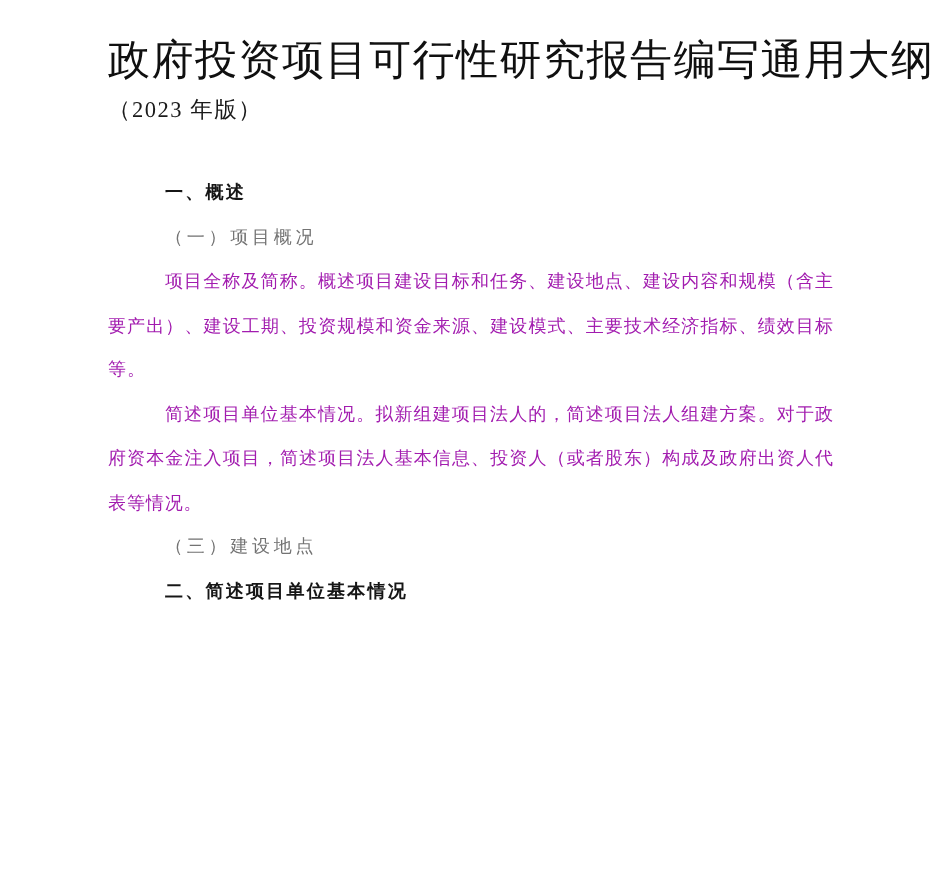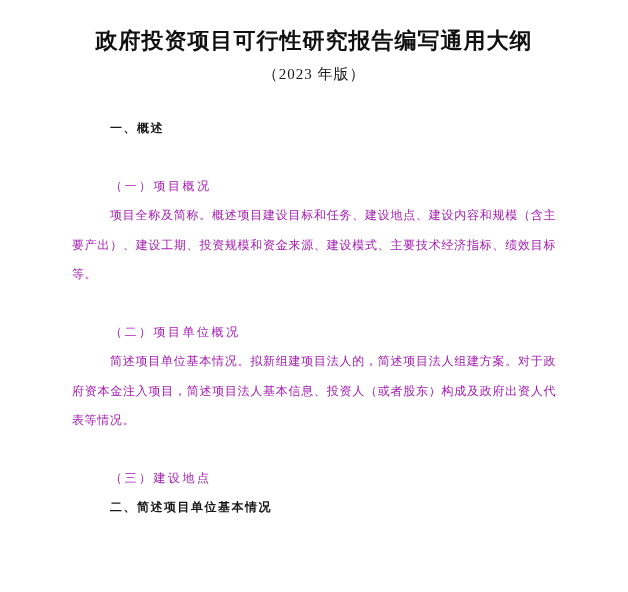--- a/index.html
+++ b/index.html
@@ -17,53 +17,51 @@
     width: 628px;
     height: 592px;
     background: #ffffff;
     box-sizing: border-box;
     padding: 26px 72px 0 72px;
     font-family: "Liberation Serif", "DejaVu Serif", serif;
     color: #1e1e1e;
   }
   .doc-title {
     margin: 0;
-    font-size: 22px;
-    font-weight: bold;
+    font-size: 28px;
+    font-weight: normal;
     line-height: 30px;
     text-align: center;
     letter-spacing: 1px;
     color: #101010;
     white-space: nowrap;
   }
   .doc-subtitle {
     margin: 8px 0 0 0;
     font-size: 15px;
     line-height: 20px;
-    text-align: center;
     letter-spacing: 1px;
     color: #1a1a1a;
   }
   .doc-body {
     margin-top: 30px;
     font-size: 12px;
     line-height: 29.5px;
   }
   .sec-heading {
     font-family: "Liberation Sans", "DejaVu Sans", sans-serif;
     font-weight: bold;
     color: #161616;
     padding-left: 38px;
     letter-spacing: 1.5px;
   }
   .sub-heading {
     padding-left: 38px;
     letter-spacing: 2.5px;
-    color: #a21caf;
-    margin-top: 28px;
+    color: #737373;
   }
   .para {
     margin: 0;
     text-indent: 38px;
     text-align: justify;
     letter-spacing: 0.6px;
     color: #a21caf;
   }
 </style>
 </head>
@@ -75,21 +73,20 @@
 
   <div class="doc-subtitle">（2023 年版）</div>
 
   <div class="doc-body">
 
     <div class="sec-heading">一、概述</div>
 
     <div class="sub-heading">（一）项目概况</div>
     <p class="para">项目全称及简称。概述项目建设目标和任务、建设地点、建设内容和规模（含主要产出）、建设工期、投资规模和资金来源、建设模式、主要技术经济指标、绩效目标等。</p>
 
-    <div class="sub-heading">（二）项目单位概况</div>
     <p class="para">简述项目单位基本情况。拟新组建项目法人的，简述项目法人组建方案。对于政府资本金注入项目，简述项目法人基本信息、投资人（或者股东）构成及政府出资人代表等情况。</p>
 
     <div class="sub-heading">（三）建设地点</div>
 
 
     <div class="sec-heading">二、简述项目单位基本情况</div>
 
   </div>
 </div>
 

